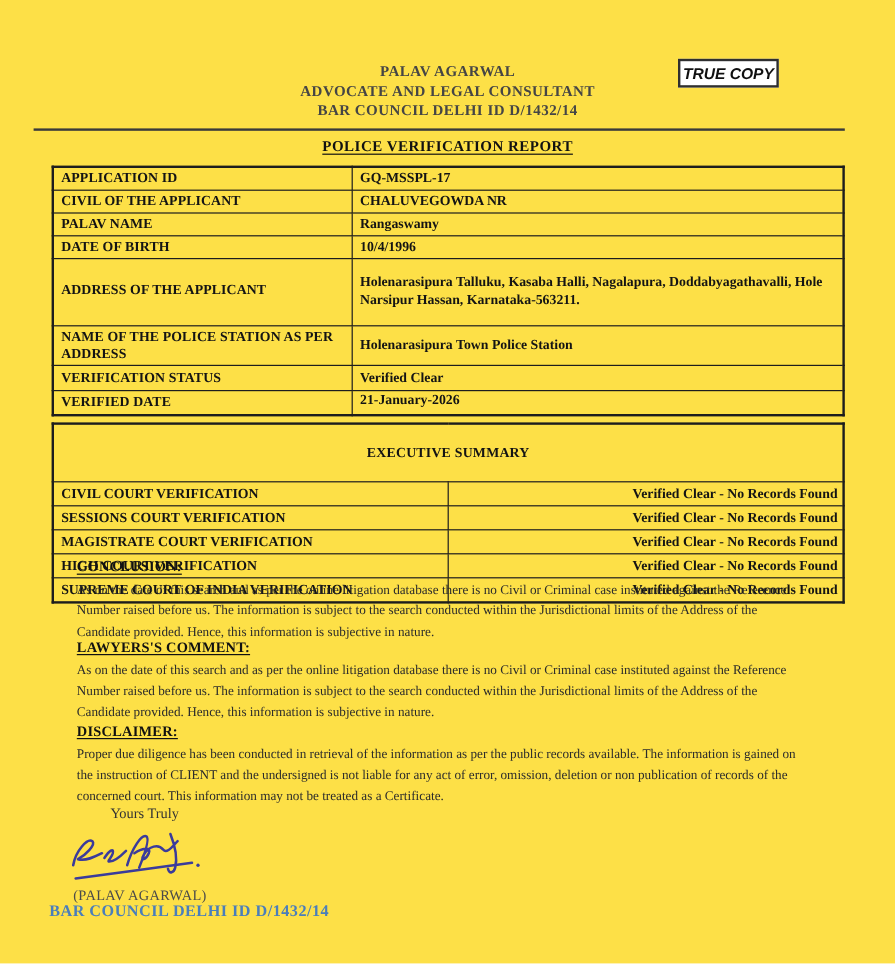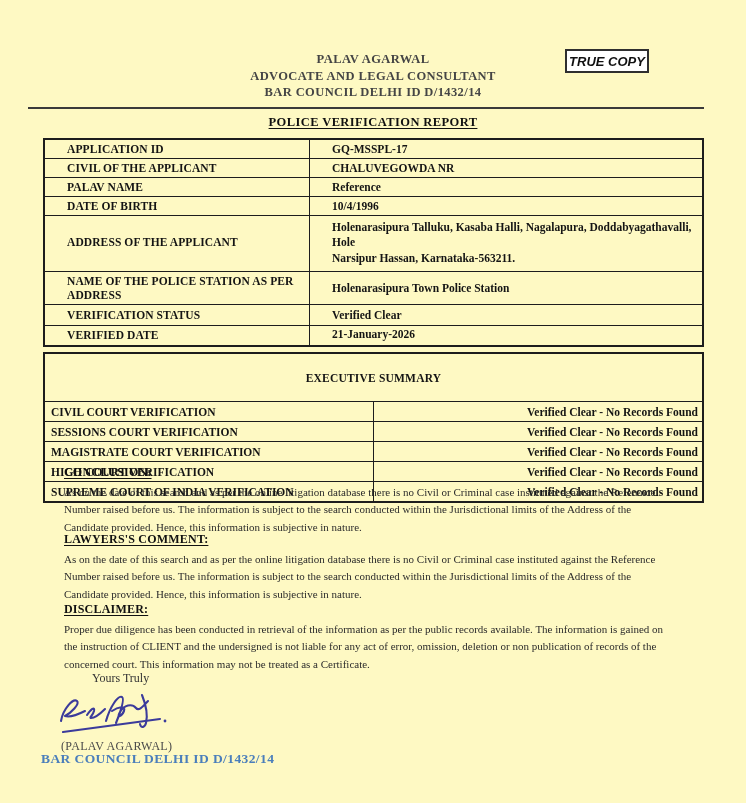--- a/index.html
+++ b/index.html
@@ -1,17 +1,17 @@
 <!DOCTYPE html>
 <html><head>
 <meta charset="utf-8">
 <style>
   html,body{margin:0;padding:0;background:#ffffff;}
   .page{
-    position:relative;width:746px;height:803px;background:#fef9c3;
+    position:relative;width:746px;height:803px;background:#fde047;
     font-family:"Liberation Serif","DejaVu Serif",serif;color:#1f1f1f;overflow:hidden;
   }
   
   .letterhead{
     position:absolute;top:51px;left:0;width:100%;text-align:center;
     font-size:12.5px;font-weight:bold;color:#454545;line-height:16.5px;letter-spacing:0.4px;
   }
   .true-copy{
     position:absolute;left:565px;top:49px;width:80px;height:20px;
     border:2px solid #2f2f2f;background:#fff;
@@ -24,21 +24,21 @@
     position:absolute;top:115px;left:0;width:100%;text-align:center;
     font-size:12.5px;font-weight:bold;color:#111;letter-spacing:0.4px;
     text-decoration:underline;text-underline-offset:2px;
   }
   
   table.doc{
     position:absolute;left:43px;width:661px;border-collapse:collapse;
     border:2px solid #1d1d1d;table-layout:fixed;
   }
   table.doc td{border:1.5px solid #1d1d1d;font-size:11.5px;font-weight:bold;
-    padding:2px 4px 2px 22px;vertical-align:middle;color:#141414;}
+    padding:2px 4px 2px 6px;vertical-align:middle;color:#141414;}
   .t1{top:138px;}
   .t1 td.label{width:238px;letter-spacing:0.1px;}
   .t1 td.value{white-space:pre-line;}
   .r-std{height:19px;}
   .r-address{height:56px;}
   .r-address td{vertical-align:top;padding-top:4px;line-height:15.5px;}
   .r-police{height:31px;}
   .r-police td.label{line-height:14px;margin-top:44px;}
   .r-status{height:21px;}
   .r-date{height:21px;}
@@ -90,21 +90,21 @@
       <tr class="r-std">
         <td class="label">APPLICATION ID</td>
         <td class="value">GQ-MSSPL-17</td>
       </tr>
       <tr class="r-std">
         <td class="label">CIVIL OF THE APPLICANT</td>
         <td class="value">CHALUVEGOWDA NR</td>
       </tr>
       <tr class="r-std">
         <td class="label">PALAV NAME</td>
-        <td class="value">Reference</td>
+        <td class="value">Rangaswamy</td>
       </tr>
       <tr class="r-std">
         <td class="label">DATE OF BIRTH</td>
         <td class="value">10/4/1996</td>
       </tr>
       <tr class="r-address">
         <td class="label">ADDRESS OF THE APPLICANT</td>
         <td class="value">Holenarasipura Talluku, Kasaba Halli, Nagalapura, Doddabyagathavalli, Hole
 Narsipur Hassan, Karnataka-563211.</td>
       </tr>

